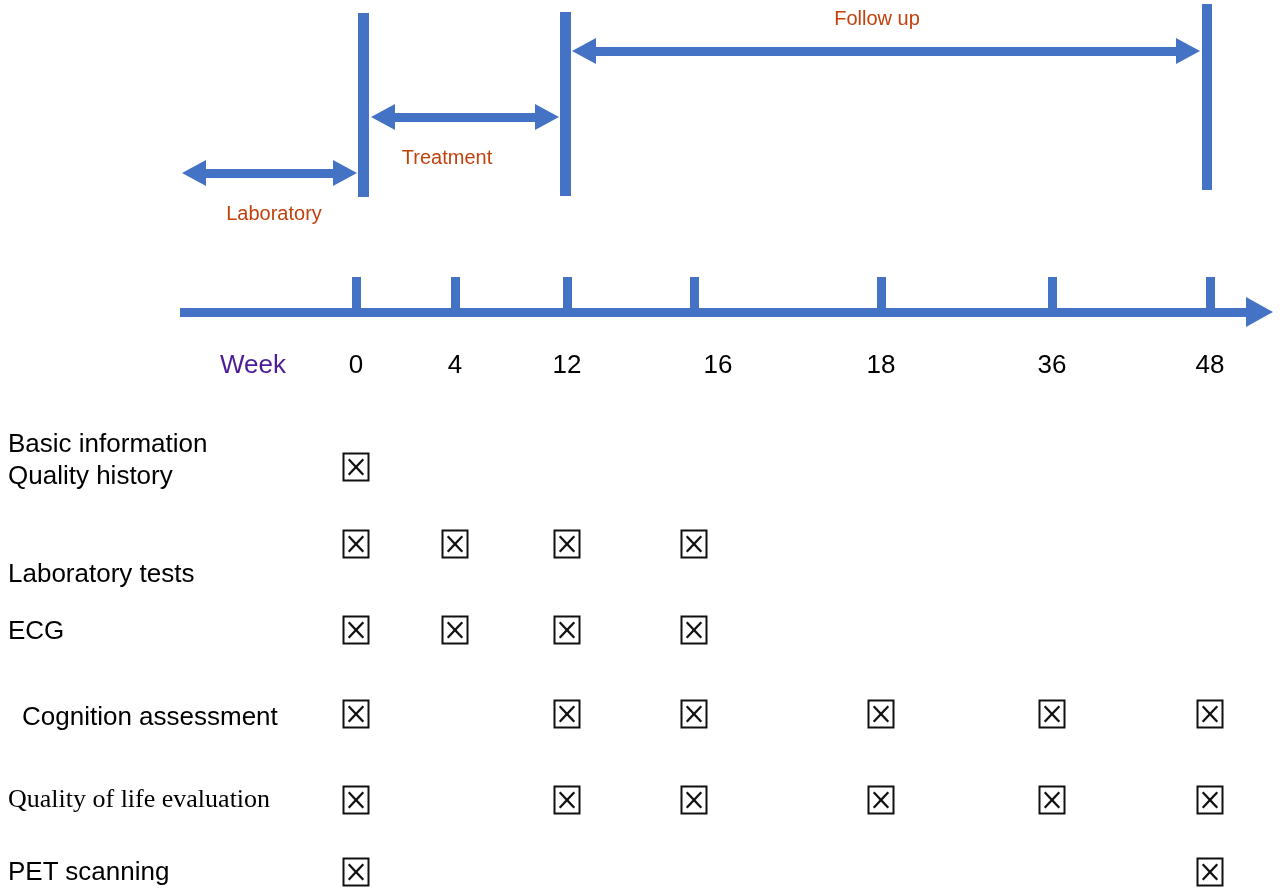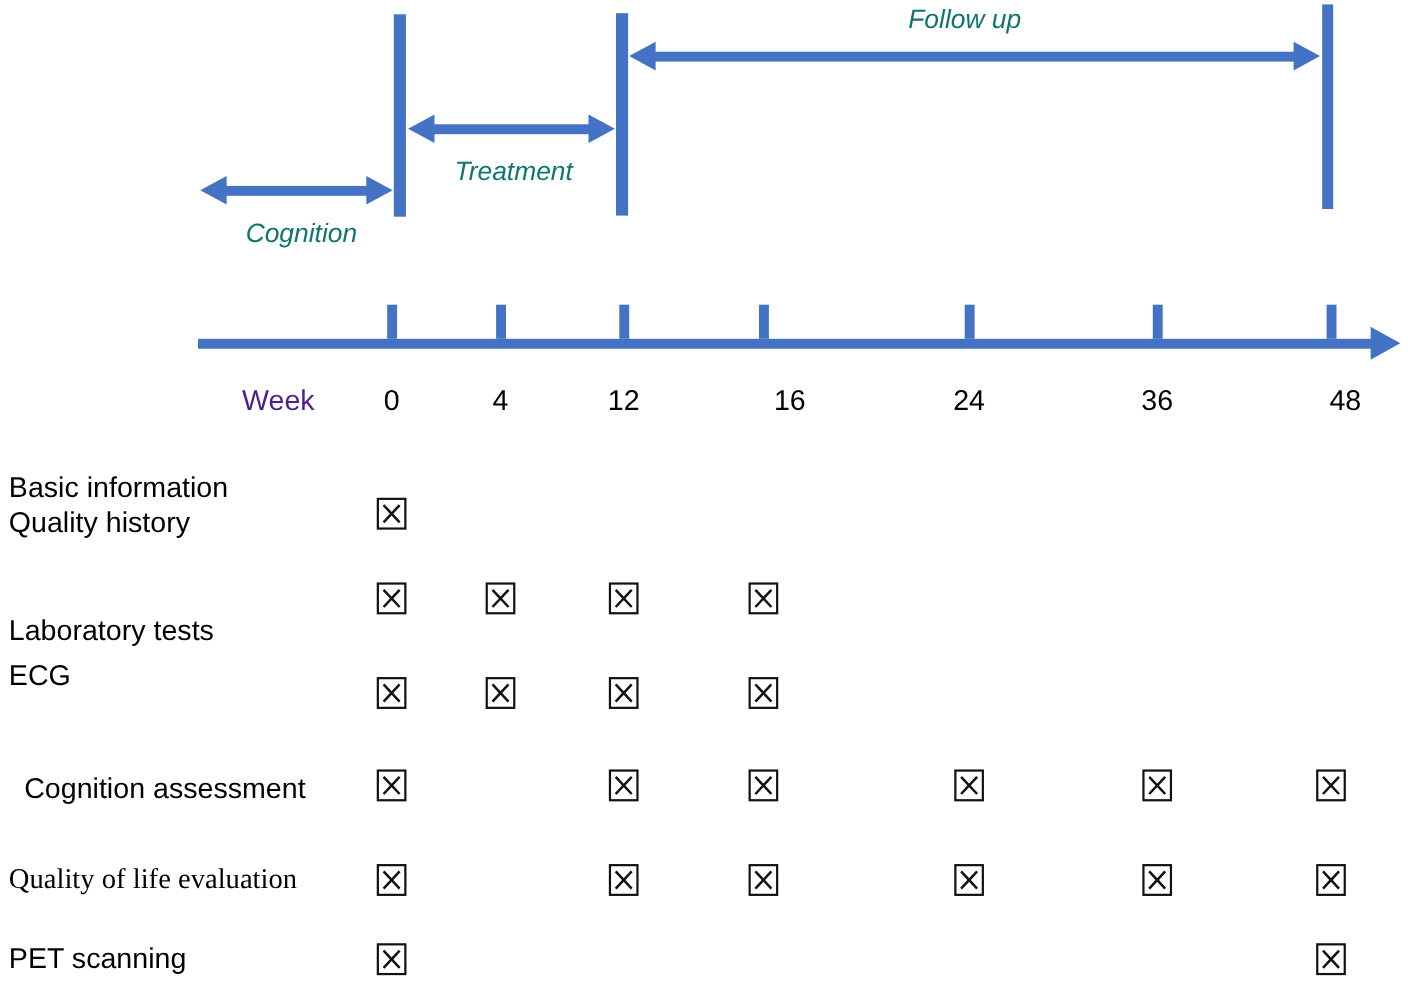--- a/index.html
+++ b/index.html
@@ -16,23 +16,23 @@
   
   .darrow{position:absolute;height:26px;}
   .darrow .shaft{position:absolute;left:16px;right:16px;top:8.5px;height:9px;background:var(--blue);}
   .darrow .head{position:absolute;top:0;width:0;height:0;border-top:13px solid transparent;border-bottom:13px solid transparent;}
   .darrow .head.left{left:0;border-right:24px solid var(--blue);}
   .darrow .head.right{right:0;border-left:24px solid var(--blue);}
   .darrow-screening{left:182px;top:160px;width:175px;}
   .darrow-treatment{left:371px;top:104px;width:188px;}
   .darrow-followup{left:572px;top:38px;width:628px;}
   
-  .phase-label{position:absolute;transform:translateX(-50%);font-size:24px;line-height:30px;white-space:nowrap;color:#0f766e;font-style:italic;}
+  .phase-label{position:absolute;transform:translateX(-50%);font-size:20px;line-height:30px;white-space:nowrap;color:#c2410c;}
   .lbl-screening{left:274px;top:198px;}
-  .lbl-treatment{left:467px;top:142px;}
+  .lbl-treatment{left:447px;top:142px;}
   .lbl-followup{left:877px;top:3px;}
   
   .axis-shaft{position:absolute;left:180px;top:308px;width:1068px;height:9px;background:var(--blue);}
   .axis-head{position:absolute;left:1246px;top:297px;width:0;height:0;
     border-top:15px solid transparent;border-bottom:15px solid transparent;border-left:27px solid var(--blue);}
   .tick{position:absolute;top:277px;width:9px;height:31px;background:var(--blue);}
   .week-num{position:absolute;top:349px;transform:translateX(-50%);font-size:26px;line-height:30px;color:#000;}
   .week-axis-label{position:absolute;left:253px;top:349px;transform:translateX(-50%);font-size:26px;line-height:30px;color:#4c1d95;}
   
   .row-label{position:absolute;left:8px;transform:translateY(-50%);font-size:26px;line-height:32px;white-space:pre-line;color:#000;}
@@ -60,43 +60,43 @@
     <div class="head left"></div>
     <div class="shaft"></div>
     <div class="head right"></div>
   </div>
   <div class="darrow darrow-followup">
     <div class="head left"></div>
     <div class="shaft"></div>
     <div class="head right"></div>
   </div>
 
-  <div class="phase-label lbl-screening">Cognition</div>
+  <div class="phase-label lbl-screening">Laboratory</div>
   <div class="phase-label lbl-treatment">Treatment</div>
   <div class="phase-label lbl-followup">Follow up</div>
 
   <div class="axis-shaft"></div>
   <div class="axis-head"></div>
   <div class="week-axis-label">Week</div>
 
   <div id="generated">
       <div class="tick" style="left: 351.5px;"></div>
       <div class="week-num" style="left: 356px;">0</div>
       <div class="tick" style="left: 450.5px;"></div>
       <div class="week-num" style="left: 455px;">4</div>
       <div class="tick" style="left: 562.5px;"></div>
       <div class="week-num" style="left: 567px;">12</div>
       <div class="tick" style="left: 689.5px;"></div>
       <div class="week-num" style="left: 718px;">16</div>
       <div class="tick" style="left: 876.5px;"></div>
-      <div class="week-num" style="left: 881px;">24</div>
+      <div class="week-num" style="left: 881px;">18</div>
       <div class="tick" style="left: 1047.5px;"></div>
       <div class="week-num" style="left: 1052px;">36</div>
       <div class="tick" style="left: 1205.5px;"></div>
-      <div class="week-num" style="left: 1210px; margin-left: 13px;">48</div>
+      <div class="week-num" style="left: 1210px;">48</div>
       <div class="row-label" style="top: 459px;">Basic information
 Quality history</div>
       <div class="checkbox" style="left: 356px; top: 467px;">
         <svg viewBox="0 0 22 24">
           <line x1="4" y1="4.5" x2="18" y2="19.5" stroke="#111111" stroke-width="2.2"></line>
           <line x1="18" y1="4.5" x2="4" y2="19.5" stroke="#111111" stroke-width="2.2"></line>
         </svg>
       </div>
       <div class="row-label" style="top: 537px; margin-top: 36px;">Laboratory tests</div>
       <div class="checkbox" style="left: 356px; top: 544px;">
@@ -116,21 +116,21 @@
           <line x1="4" y1="4.5" x2="18" y2="19.5" stroke="#111111" stroke-width="2.2"></line>
           <line x1="18" y1="4.5" x2="4" y2="19.5" stroke="#111111" stroke-width="2.2"></line>
         </svg>
       </div>
       <div class="checkbox" style="left: 694px; top: 544px;">
         <svg viewBox="0 0 22 24">
           <line x1="4" y1="4.5" x2="18" y2="19.5" stroke="#111111" stroke-width="2.2"></line>
           <line x1="18" y1="4.5" x2="4" y2="19.5" stroke="#111111" stroke-width="2.2"></line>
         </svg>
       </div>
-      <div class="row-label" style="top: 614px; text-align: right;">ECG</div>
+      <div class="row-label" style="top: 630px; text-align: right;">ECG</div>
       <div class="checkbox" style="left: 356px; top: 630px;">
         <svg viewBox="0 0 22 24">
           <line x1="4" y1="4.5" x2="18" y2="19.5" stroke="#111111" stroke-width="2.2"></line>
           <line x1="18" y1="4.5" x2="4" y2="19.5" stroke="#111111" stroke-width="2.2"></line>
         </svg>
       </div>
       <div class="checkbox" style="left: 455px; top: 630px;">
         <svg viewBox="0 0 22 24">
           <line x1="4" y1="4.5" x2="18" y2="19.5" stroke="#111111" stroke-width="2.2"></line>
           <line x1="18" y1="4.5" x2="4" y2="19.5" stroke="#111111" stroke-width="2.2"></line>

